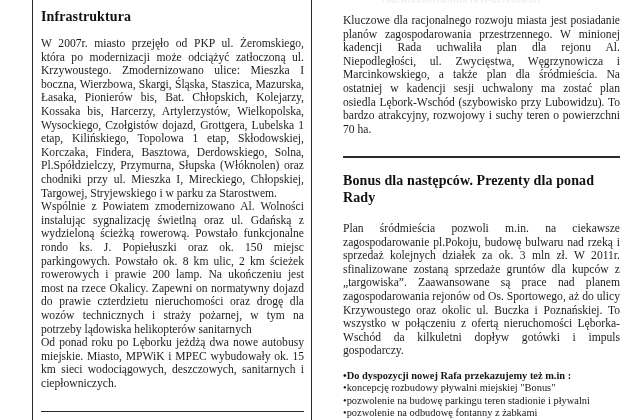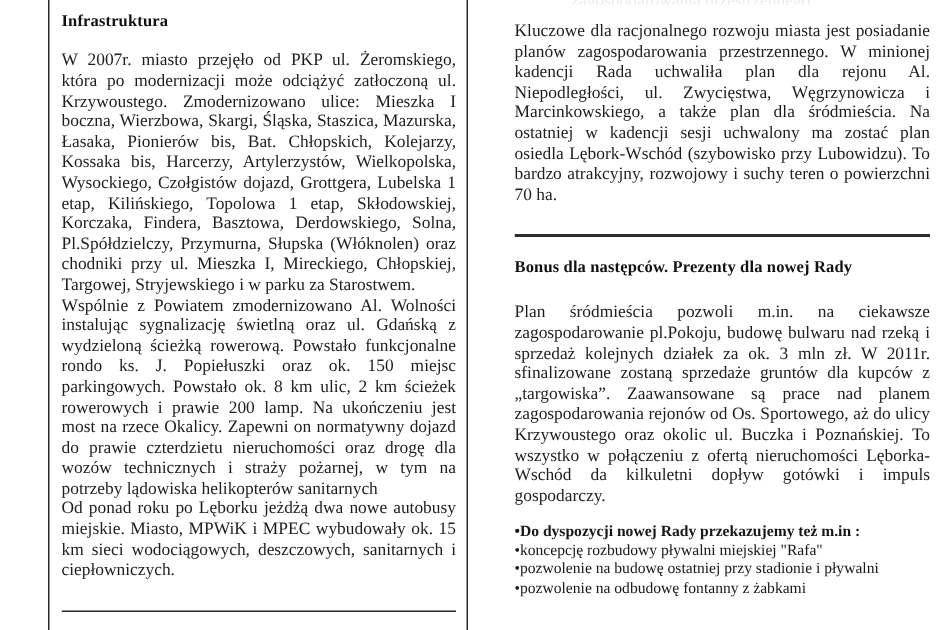--- a/index.html
+++ b/index.html
@@ -52,21 +52,21 @@
     box-sizing: border-box;
     height: 420px;
     overflow: hidden;
   }
   .col-left  { left: 41px;  width: 263px; }
   .col-right { left: 322px; width: 277px; margin-left: 21px; }
 
   h2.section-title {
     font-family: "Liberation Serif", "DejaVu Serif", serif;
     font-weight: bold;
-    font-size: 11px;
+    font-size: 14px;
     line-height: 1.22;
     margin: 0;
     padding: 0;
     letter-spacing: 0.1px;
     color: #111111;
   }
   p.body-text {
     margin: 0;
     padding: 0;
     font-size: 11.6px;
@@ -180,32 +180,32 @@
       <div class="sp-14"></div>
 
       <p class="body-text">Kluczowe dla racjonalnego rozwoju miasta jest posiadanie planów zagospodarowania przestrzennego. W minionej kadencji Rada uchwaliła plan dla rejonu Al. Niepodległości, ul. Zwycięstwa, Węgrzynowicza i Marcinkowskiego, a także plan dla śródmieścia. Na ostatniej w kadencji sesji uchwalony ma zostać plan osiedla Lębork-Wschód (szybowisko przy Lubowidzu). To bardzo atrakcyjny, rozwojowy i suchy teren o powierzchni 70 ha.</p>
 
       <div class="sp-20"></div>
 
       <hr class="rule">
 
       <div class="sp-14"></div>
 
-      <h2 class="section-title">Bonus dla następców. Prezenty dla nowej Rady</h2>
+      <h2 class="section-title">Bonus dla następców. Prezenty dla ponad Rady</h2>
 
       <div class="sp-16"></div>
 
       <p class="body-text">Plan śródmieścia pozwoli m.in. na ciekawsze zagospodarowanie pl.Pokoju, budowę bulwaru nad rzeką i sprzedaż kolejnych działek za ok. 3 mln zł. W 2011r. sfinalizowane zostaną sprzedaże gruntów dla kupców z „targowiska”. Zaawansowane są prace nad planem zagospodarowania rejonów od Os. Sportowego, aż do ulicy Krzywoustego oraz  okolic ul. Buczka i Poznańskiej. To wszystko w połączeniu z ofertą nieruchomości Lęborka-Wschód da kilkuletni  dopływ gotówki i impuls gospodarczy.</p>
 
       <div class="sp-12"></div>
 
       <ul class="bullet-list">
-        <li class="lead"><span class="bullet-glyph">•</span><span>Do dyspozycji nowej Rady przekazujemy też m.in :</span></li>
-        <li><span class="bullet-glyph">•</span><span>koncepcję rozbudowy pływalni miejskiej "Rafa"</span></li>
-        <li><span class="bullet-glyph">•</span><span>pozwolenie na budowę ostatniej przy stadionie i pływalni</span></li>
+        <li class="lead"><span class="bullet-glyph">•</span><span>Do dyspozycji nowej Rafa przekazujemy też m.in :</span></li>
+        <li><span class="bullet-glyph">•</span><span>koncepcję rozbudowy pływalni miejskiej "Bonus"</span></li>
+        <li><span class="bullet-glyph">•</span><span>pozwolenie na budowę parkingu teren stadionie i pływalni</span></li>
         <li><span class="bullet-glyph">•</span><span>pozwolenie na odbudowę fontanny z żabkami</span></li>
 
       </ul>
 
     </div>
   </div>
 
   <div class="clip-bottom">
     <div class="frag">koncepcje zagospodarowania pl.Spółdzielczego</div>
   </div>

